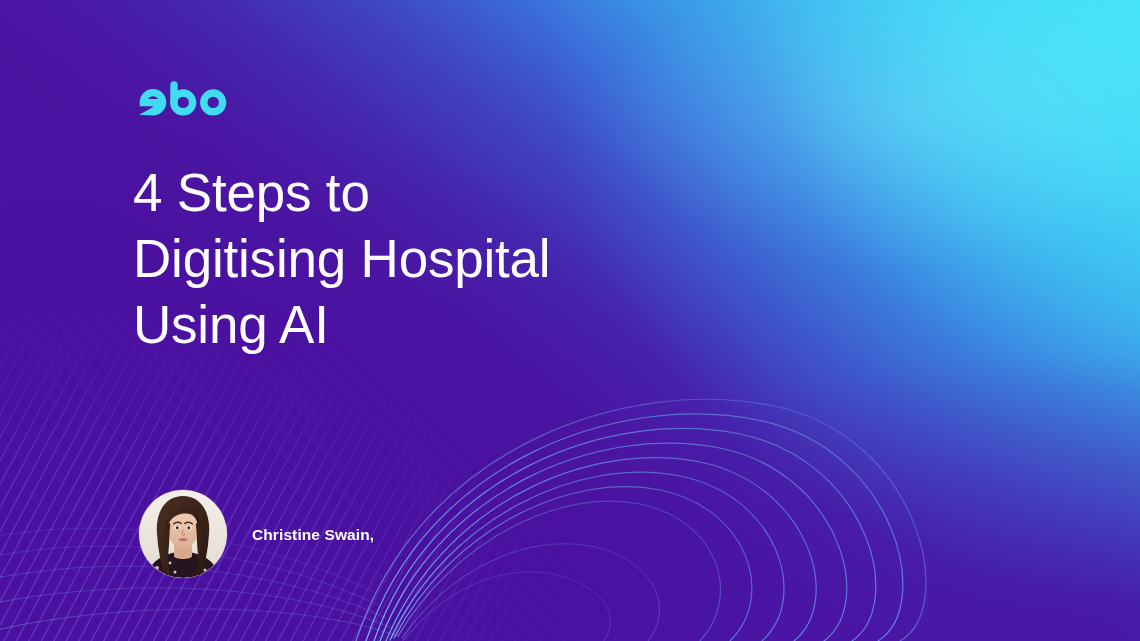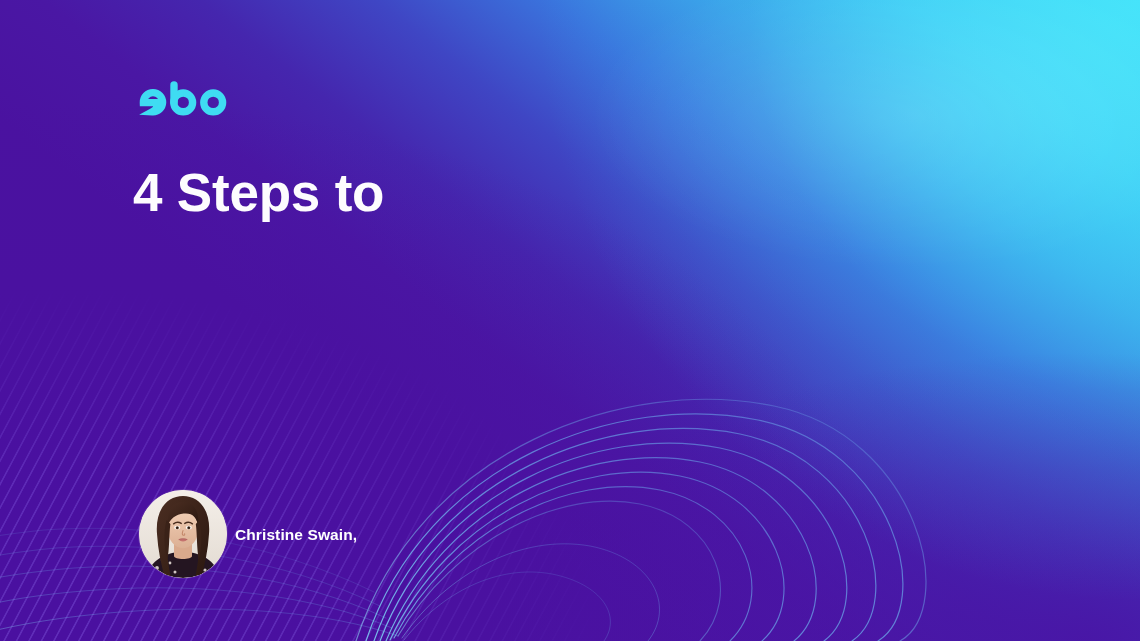--- a/index.html
+++ b/index.html
@@ -92,33 +92,33 @@
     width:104px; height:42px;
   }
 
   
   .headline{
     position:absolute;
     left:133px; top:160px;
     width:760px;
     color:#fdfcfe;
     font-size:53px;
-    font-weight:700;
+    font-weight:400;
     line-height:66px;
     letter-spacing:-0.2px;
   }
   .headline .hl-line{ display:block; white-space:nowrap; }
 
   
   .speaker{
     position:absolute;
     left:139px; top:490px;
     display:flex;
     align-items:center;
-    gap:8px;
+    gap:25px;
   }
   .avatar{
     width:88px; height:88px;
     border-radius:50%;
     overflow:hidden;
     position:relative;
     flex:0 0 auto;
     background:#efe9e4;
     box-shadow:0 0 0 1px rgba(255,255,255,0.10);
   }
@@ -206,20 +206,22 @@
         <path d="M41.0 7.0 L41.0 24.2" stroke-width="7.4"></path>
         <circle cx="50.2" cy="24.4" r="9.4"></circle>
 
         <circle cx="80.2" cy="24.4" r="9.4"></circle>
       </g>
     </svg>
   </div>
 
   <h1 class="headline">
     <span class="hl-line">4 Steps to</span>
+    <span class="hl-line">Digitising Hospital</span>
+    <span class="hl-line">Using AI</span>
   </h1>
 
   <div class="speaker">
     <div class="avatar">
       <svg viewBox="0 0 88 88" aria-hidden="true">
         <defs>
           <clipPath id="avClip">
               <circle cx="44" cy="44" r="44"></circle>
             </clipPath>
           <linearGradient id="bgWall" x1="0" y1="0" x2="0" y2="1">

